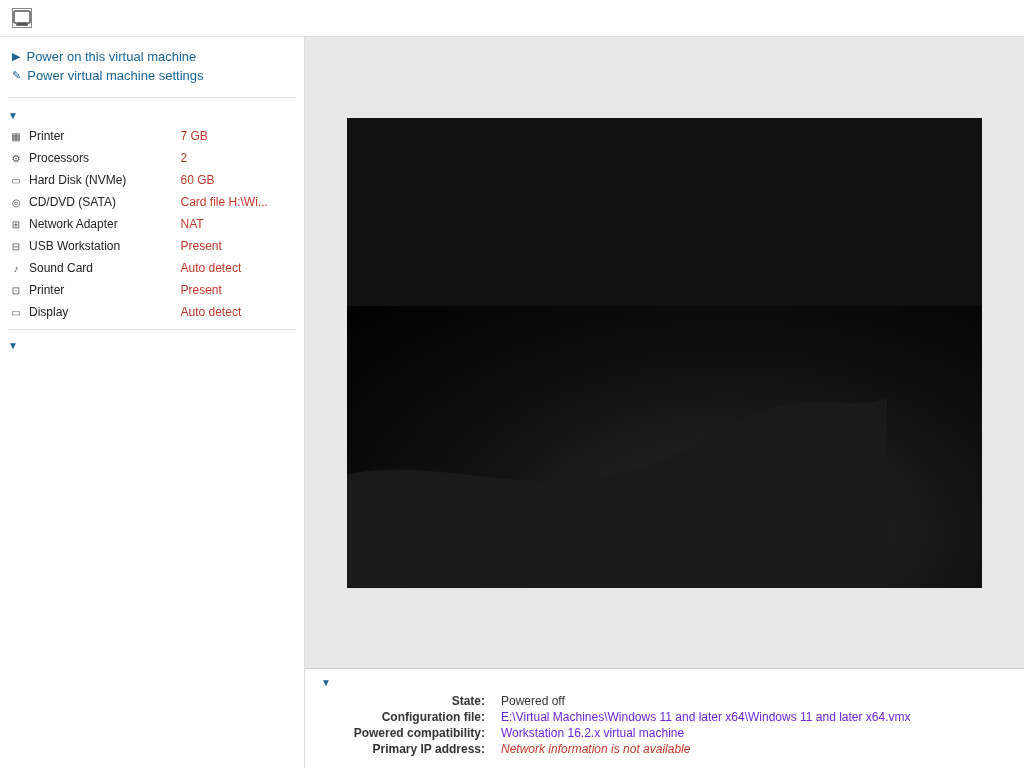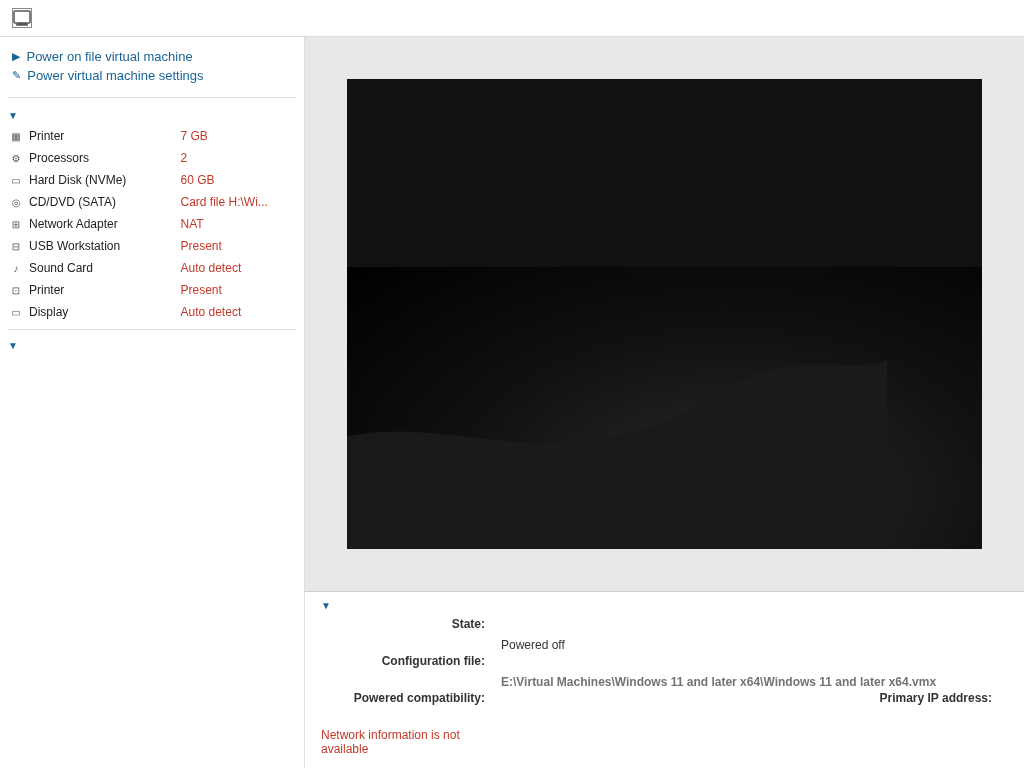--- a/index.html
+++ b/index.html
@@ -203,28 +203,27 @@
       font-size: 12px;
     }
     .detail-label {
       text-align: right;
       color: #333;
       padding-right: 16px;
       font-weight: normal;
     }
     .detail-value {
       color: #333;
-      margin-top: 21px;
     }
     .detail-value.link-color {
-      color: #737373;
-      font-weight: bold;
+      color: #6d28d9;
     }
     .detail-value.warning-color {
       color: #c0392b;
+      font-style: italic;
     }
   </style>
 </head>
 <body>
 
 <div class="title-bar">
   <div class="title-icon">
     <svg width="18" height="16" viewBox="0 0 18 16">
       <rect x="1" y="1" width="16" height="12" rx="1" fill="none" stroke="#555" stroke-width="1.5"></rect>
       <rect x="4" y="13" width="10" height="2" fill="#555"></rect>
@@ -232,21 +231,21 @@
     </svg>
   </div>
   <span class="title-text"></span>
 </div>
 
 <div class="main-content">
   <div class="sidebar">
     <div class="sidebar-actions">
     <a class="action-link" href="#">
           <span class="action-icon">▶</span>
-          <span>Power on file virtual machine</span>
+          <span>Power on this virtual machine</span>
         </a>
         <a class="action-link" href="#">
           <span class="action-icon">✎</span>
           <span>Power virtual machine settings</span>
         </a>
       </div>
 
     <hr class="sidebar-divider">
 
     <div class="section-header">
@@ -365,18 +364,19 @@
       <div class="details-header">
         <span class="details-arrow">▼</span>
         <span></span>
       </div>
       <div class="details-grid" id="details-grid">
           <div class="detail-label"><strong>State:</strong></div>
           <div class="detail-value">Powered off</div>
           <div class="detail-label"><strong>Configuration file:</strong></div>
           <div class="detail-value link-color">E:\Virtual Machines\Windows 11 and later x64\Windows 11 and later x64.vmx</div>
           <div class="detail-label"><strong>Powered compatibility:</strong></div>
+          <div class="detail-value link-color">Workstation 16.2.x virtual machine</div>
           <div class="detail-label"><strong>Primary IP address:</strong></div>
           <div class="detail-value warning-color">Network information is not available</div>
         </div>
     </div>
   </div>
 </div>
 
 </body></html>

